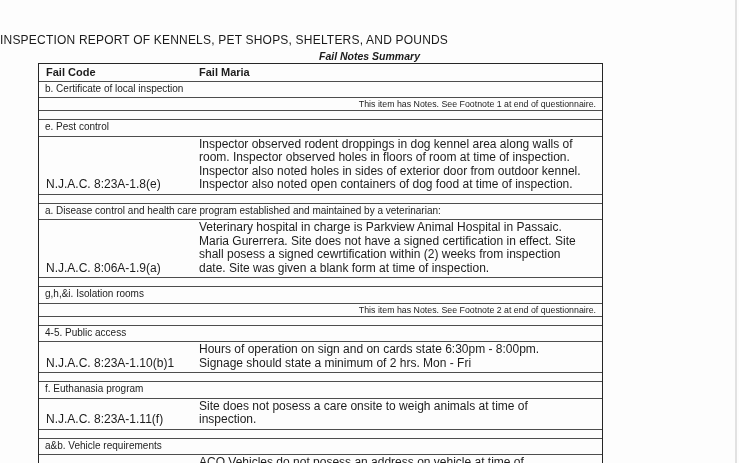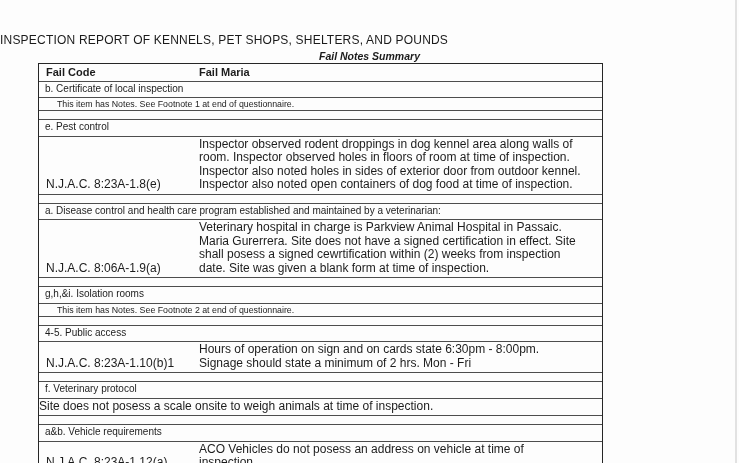--- a/index.html
+++ b/index.html
@@ -67,20 +67,21 @@
   }
   .row-section {
     font-size: 10px;
     line-height: 12.5px;
     padding: 1px 6px 2px 6px;
   }
   .row-note {
     font-size: 8.8px;
     line-height: 10px;
     padding: 1px 6px 1px 18px;
+    text-align: right;
   }
   .row-spacer { height: 9px; }
   .scan-edge {
     position: absolute;
     top: 0; right: 2px;
     width: 2px; height: 100%;
     background: #e2e2e2;
   }
 </style>
 </head>
@@ -111,23 +112,24 @@
       <div class="row row-spacer"></div>
       <div class="row row-section">g,h,&amp;i. Isolation rooms</div>
       <div class="row row-note">This item has Notes. See Footnote 2 at end of questionnaire.</div>
       <div class="row row-spacer"></div>
       <div class="row row-section">4-5. Public access</div>
       <div class="row row-data">
         <div class="cell-code">N.J.A.C. 8:23A-1.10(b)1</div>
         <div class="cell-text">Hours of operation on sign and on cards state 6:30pm - 8:00pm. Signage should state a minimum of 2 hrs. Mon - Fri</div>
       </div>
       <div class="row row-spacer"></div>
-      <div class="row row-section">f. Veterinary protocol</div>
+      <div class="row row-section">f. Euthanasia program</div>
       <div class="row row-data">
-        <div class="cell-text">Site does not posess a scale onsite to weigh animals at time of inspection.</div>
+        <div class="cell-code">N.J.A.C. 8:23A-1.11(f)</div>
+        <div class="cell-text">Site does not posess a care onsite to weigh animals at time of inspection.</div>
       </div>
       <div class="row row-spacer"></div>
       <div class="row row-section">a&amp;b. Vehicle requirements</div>
       <div class="row row-data">
         <div class="cell-code">N.J.A.C. 8:23A-1.12(a)</div>
         <div class="cell-text">ACO Vehicles do not posess an address on vehicle at time of inspection.</div>
       </div>
     </div>
   <div class="scan-edge"></div>
 </div>

